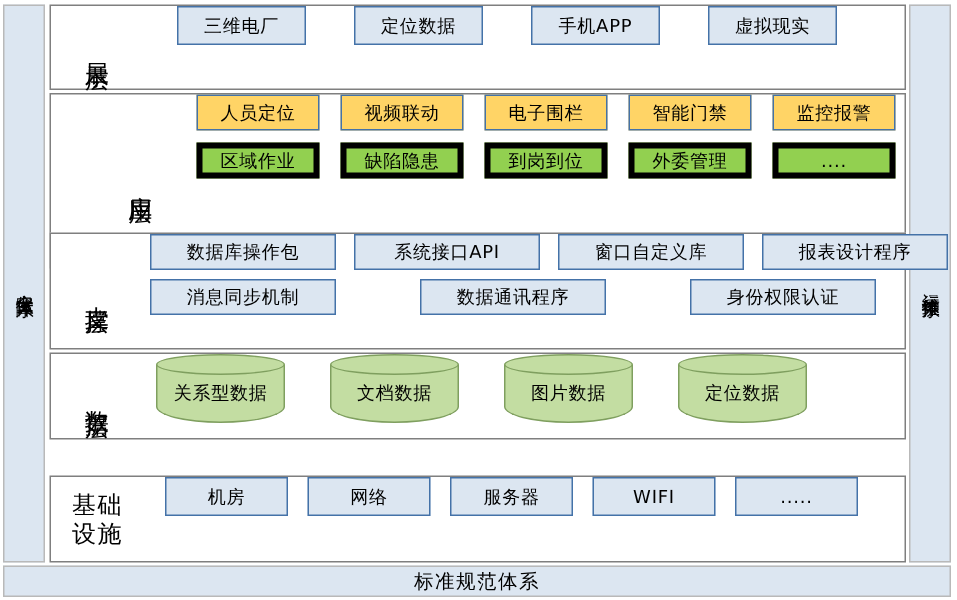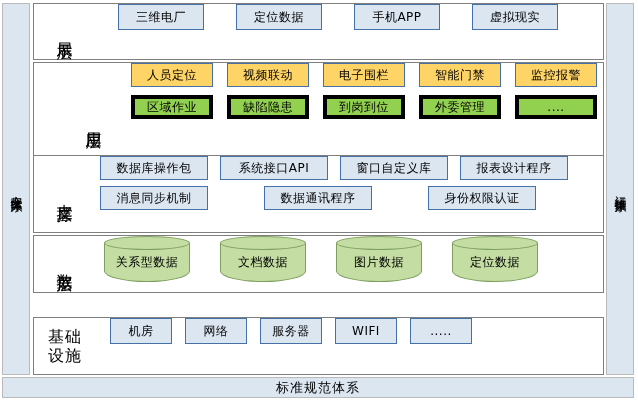--- a/index.html
+++ b/index.html
@@ -196,30 +196,30 @@
   
   #layer-display .node { width: 86px; height: 26px; margin-right: 32px; }
   #layer-display .row  { padding-left: 22px; }
 
   
   #layer-application .node { width: 82px; height: 24px; margin-right: 14px; }
   #layer-application .row  { padding-left: 6px; }
   #layer-application .row + .row { margin-top: 8px; }
 
   
-  #layer-support .node { width: 108px; height: 24px; margin-right: 12px; }
+  #layer-support .node { width: 124px; height: 24px; margin-right: 12px; }
   #layer-support .row  { padding-left: 4px; }
   #layer-support .row + .row { margin-top: 6px; gap: 44px; }
 
   
   #layer-data .row  { padding-left: 8px; }
   #layer-data .cyl  { margin-right: 30px; }
 
   
-  #layer-infra .node { width: 62px; height: 26px; margin-right: 13px; }
+  #layer-infra .node { width: 82px; height: 26px; margin-right: 13px; }
   #layer-infra .row  { padding-left: 14px; }
 </style>
 </head>
 <body>
 
 <div id="frame">
 
   <div class="side-panel" id="side-left">
     <span class="vert-text">安全保障体系</span>
   </div>

